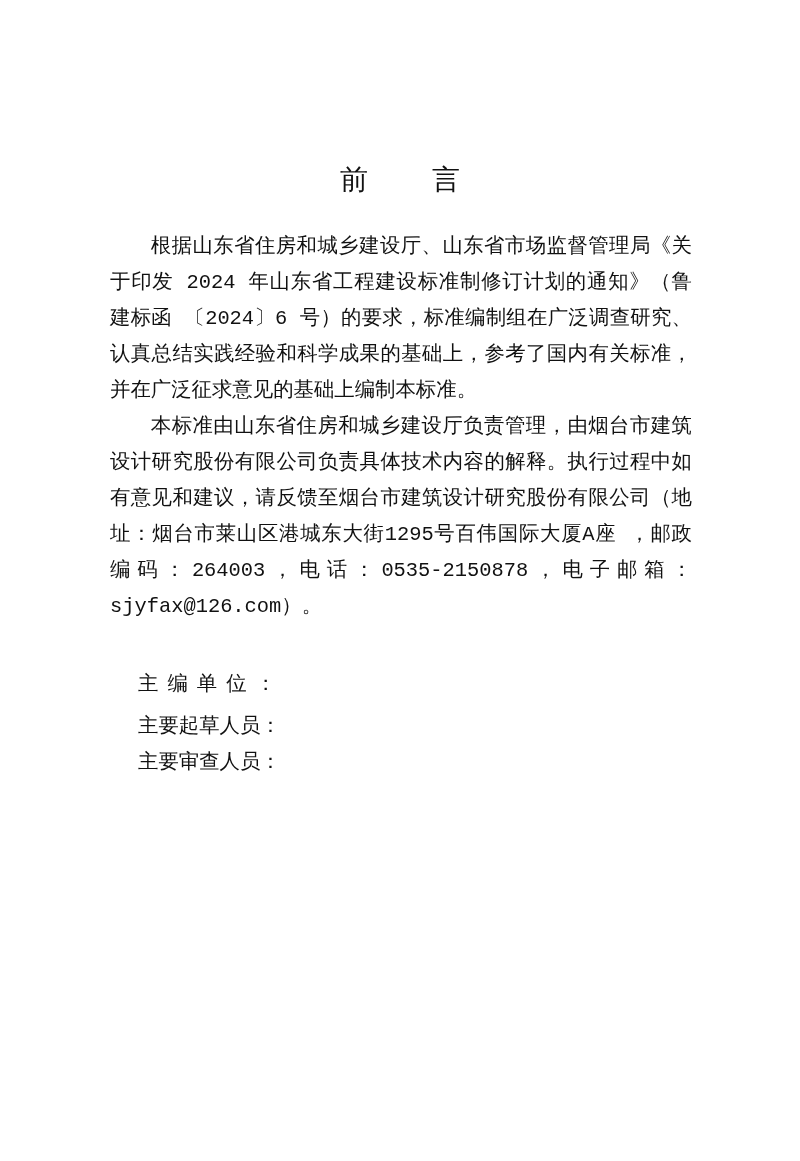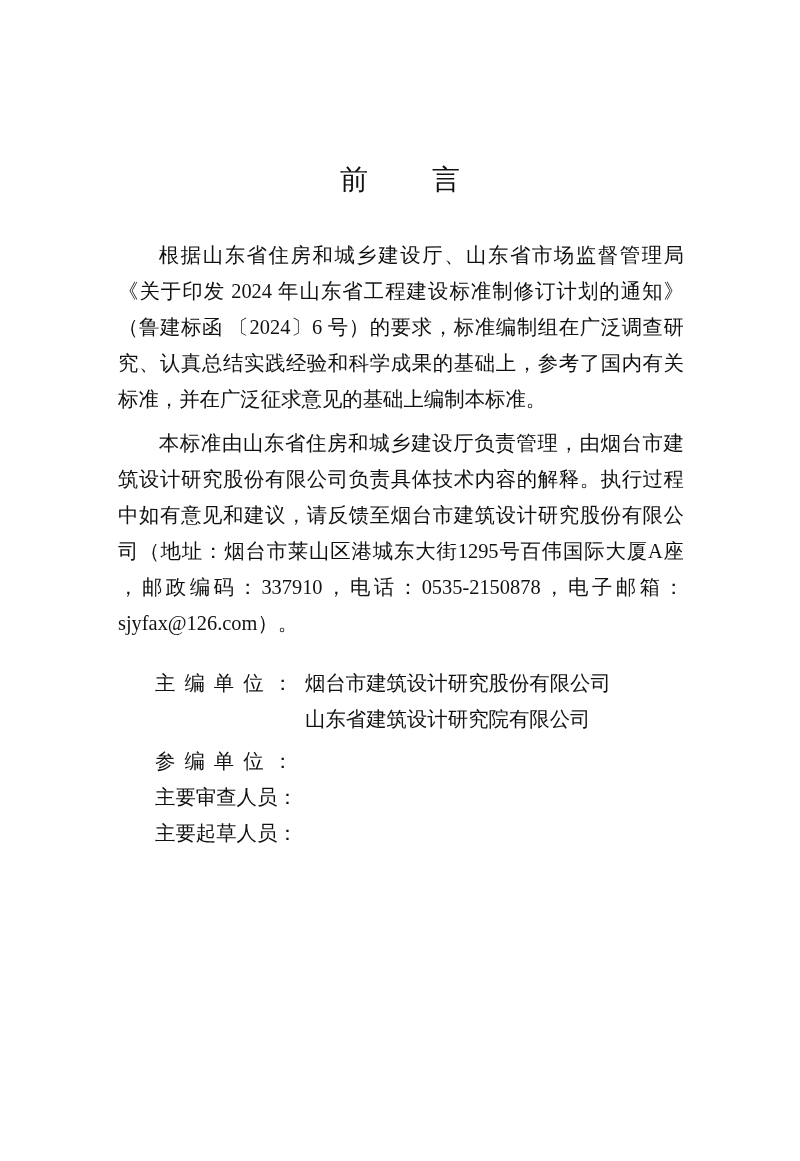--- a/index.html
+++ b/index.html
@@ -41,27 +41,28 @@
       position: absolute;
       top: 229px;
       left: 0;
       width: 582px;
       font-size: 20.4px;
       line-height: 36px;
       text-align: justify;
       text-justify: inter-character;
     }
     .para {
-      margin: 8px;
+      margin: 0;
       text-indent: 2em;
+      font-family: Liberation Mono, monospace;
     }
     .credits {
       position: absolute;
       top: 665px;
-      left: 45px;
+      left: 28px;
       width: 560px;
       font-size: 20.4px;
       line-height: 36px;
     }
     .credit-row {
       display: flex;
       align-items: flex-start;
     }
     .credit-label {
       width: 150px;
@@ -85,39 +86,31 @@
 <body>
 
 <div class="page">
 
   <div class="title">
     <span>前</span><span class="gap"></span><span>言</span>
   </div>
 
   <div class="body">
     <p class="para">根据山东省住房和城乡建设厅、山东省市场监督管理局《关于印发 2024 年山东省工程建设标准制修订计划的通知》（鲁建标函 〔2024〕6 号）的要求，标准编制组在广泛调查研究、认真总结实践经验和科学成果的基础上，参考了国内有关标准，并在广泛征求意见的基础上编制本标准。</p>
-    <p class="para">本标准由山东省住房和城乡建设厅负责管理，由烟台市建筑设计研究股份有限公司负责具体技术内容的解释。执行过程中如有意见和建议，请反馈至烟台市建筑设计研究股份有限公司（地址：烟台市莱山区港城东大街1295号百伟国际大厦A座 ，邮政编码：337910，电话：0535-2150878，电子邮箱：sjyfax@126.com）。</p>
+    <p class="para">本标准由山东省住房和城乡建设厅负责管理，由烟台市建筑设计研究股份有限公司负责具体技术内容的解释。执行过程中如有意见和建议，请反馈至烟台市建筑设计研究股份有限公司（地址：烟台市莱山区港城东大街1295号百伟国际大厦A座 ，邮政编码：264003，电话：0535-2150878，电子邮箱：sjyfax@126.com）。</p>
   </div>
 
   <div class="credits">
     <div class="credit-row">
       <span class="credit-label spaced">主编单位：</span>
-      <div class="credit-values">
-        <span>烟台市建筑设计研究股份有限公司</span>
-        <span>山东省建筑设计研究院有限公司</span>
-      </div>
     </div>
     <div class="credit-gap"></div>
     <div class="credit-row">
-      <span class="credit-label spaced">参编单位：</span>
+      <span class="credit-label">主要起草人员：</span>
       <span></span>
     </div>
     <div class="credit-row">
       <span class="credit-label">主要审查人员：</span>
-      <span></span>
-    </div>
-    <div class="credit-row">
-      <span class="credit-label">主要起草人员：</span>
       <span></span>
     </div>
   </div>
 
 </div>
 
 </body></html>

